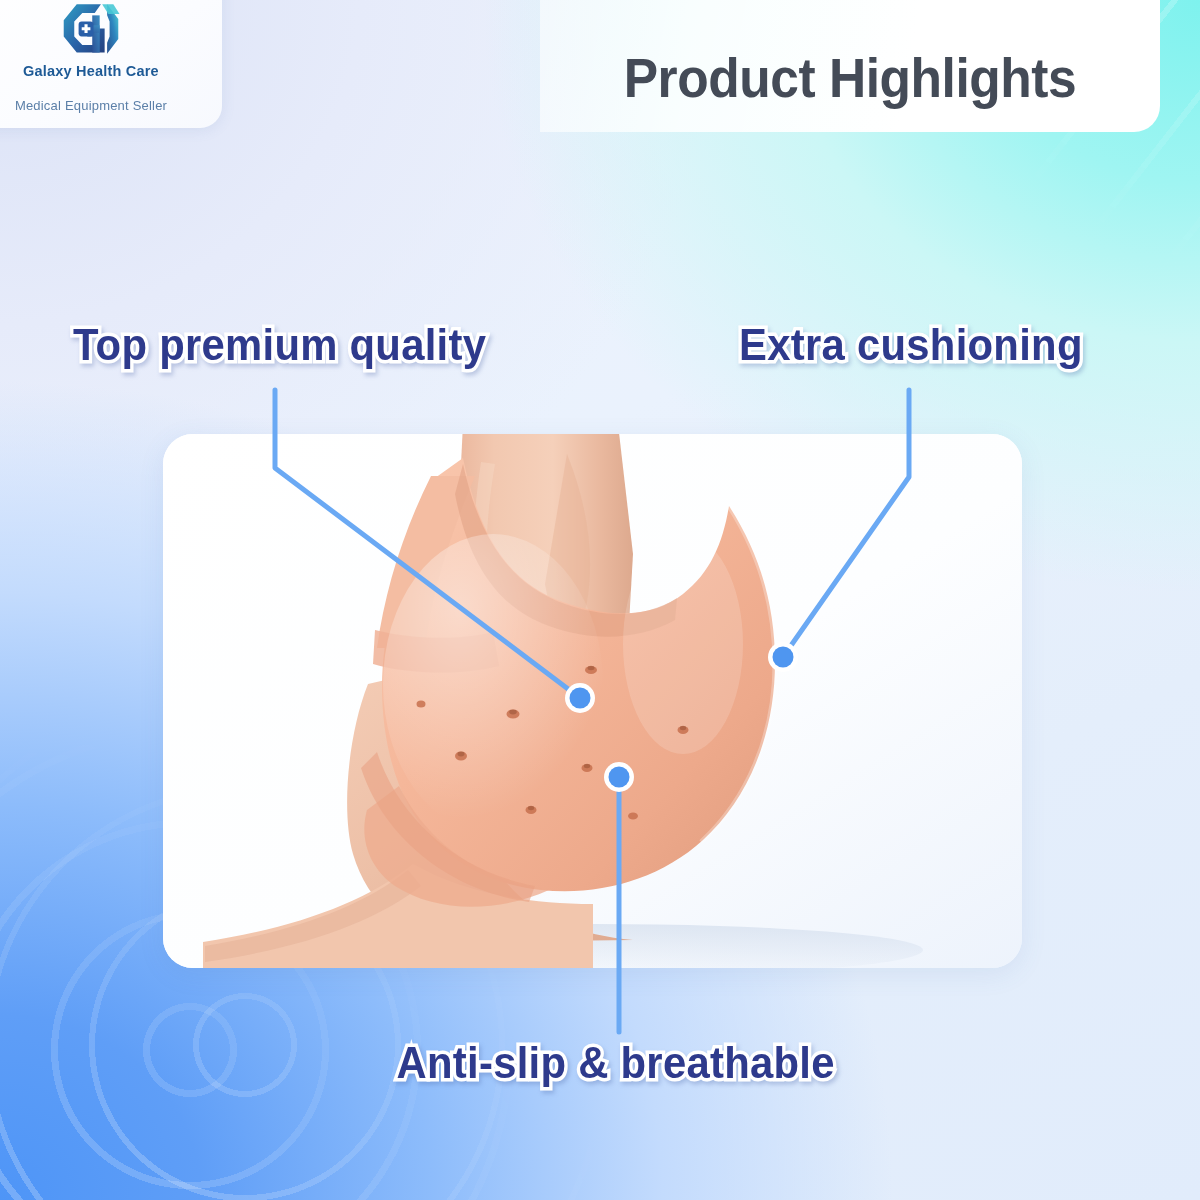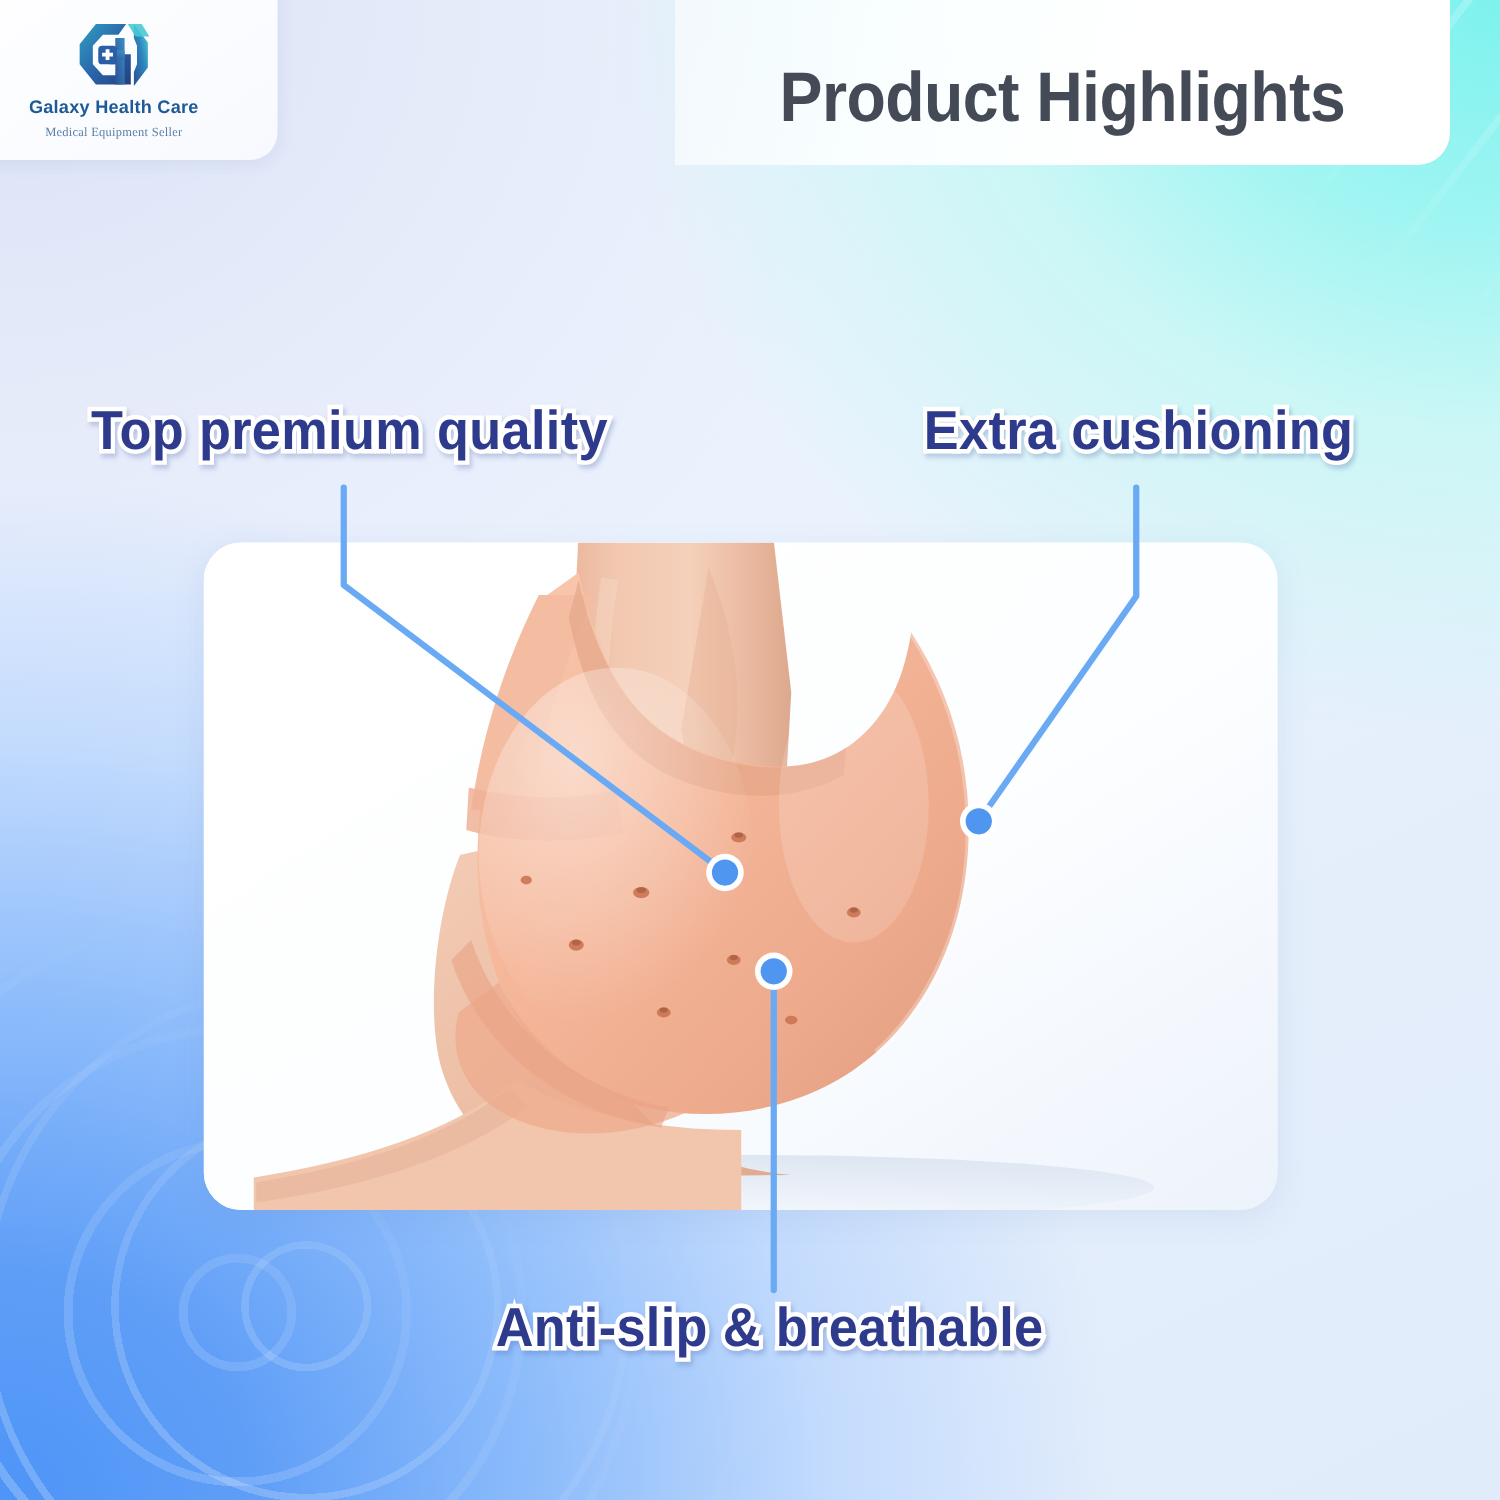--- a/index.html
+++ b/index.html
@@ -42,21 +42,21 @@
 
   
   .logo-panel{position:absolute;left:-40px;top:-40px;width:262px;height:168px;
     background:linear-gradient(145deg,#ffffff 0%,#fbfcff 60%,#f7f9fe 100%);
     border-bottom-right-radius:22px;
     box-shadow:0 2px 14px rgba(90,120,180,.12);
     display:flex;flex-direction:column;align-items:center;justify-content:flex-end;
     padding-bottom:16px;box-sizing:border-box;}
   .logo-mark{width:78px;height:62px;margin-bottom:4px;}
   .logo-name{font-size:14.5px;font-weight:bold;color:#1e5a96;letter-spacing:.2px;line-height:1;}
-  .logo-tag{font-size:10px;color:#5b7fa8;letter-spacing:.2px;margin-top:9px;line-height:1;font-family:Liberation Serif, serif;}
+  .logo-tag{font-size:13px;color:#5b7fa8;letter-spacing:.2px;margin-top:21px;line-height:1;}
 
   
   .title-panel{position:absolute;left:540px;top:-48px;width:620px;height:180px;
     background:linear-gradient(100deg,rgba(255,255,255,.55) 0%,rgba(252,255,255,.92) 26%,#ffffff 60%,#ffffff 100%);
     border-bottom-right-radius:26px;border-bottom-left-radius:0;
     display:flex;align-items:flex-end;justify-content:center;
     padding-bottom:22px;box-sizing:border-box;}
   .title-text{font-size:56px;font-weight:bold;color:#444b57;
     font-family:"Liberation Sans Narrow","Liberation Sans",sans-serif;
     letter-spacing:-.5px;transform:scaleX(.92);transform-origin:center;white-space:nowrap;}

